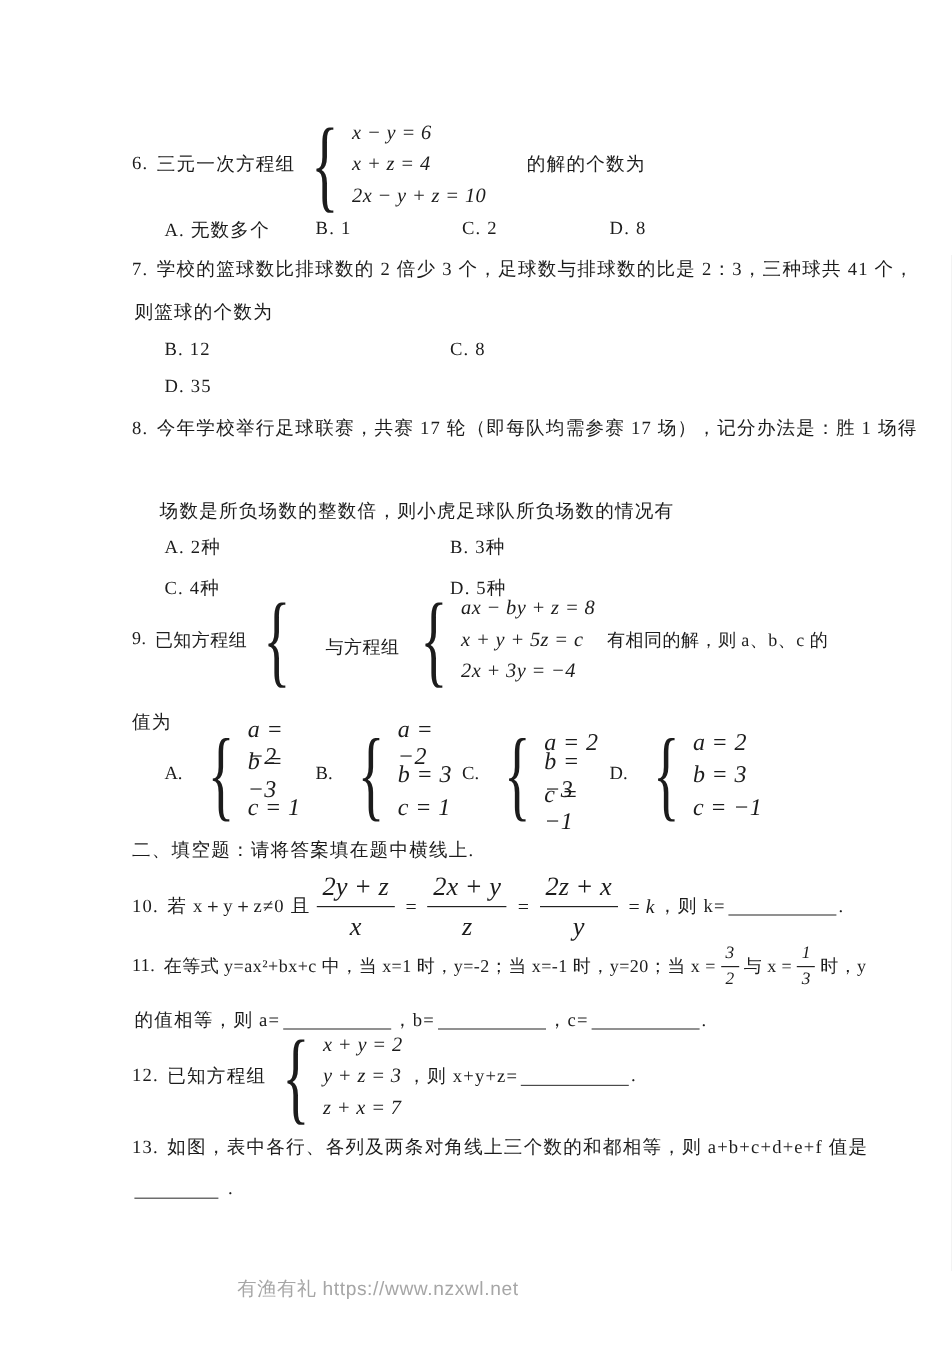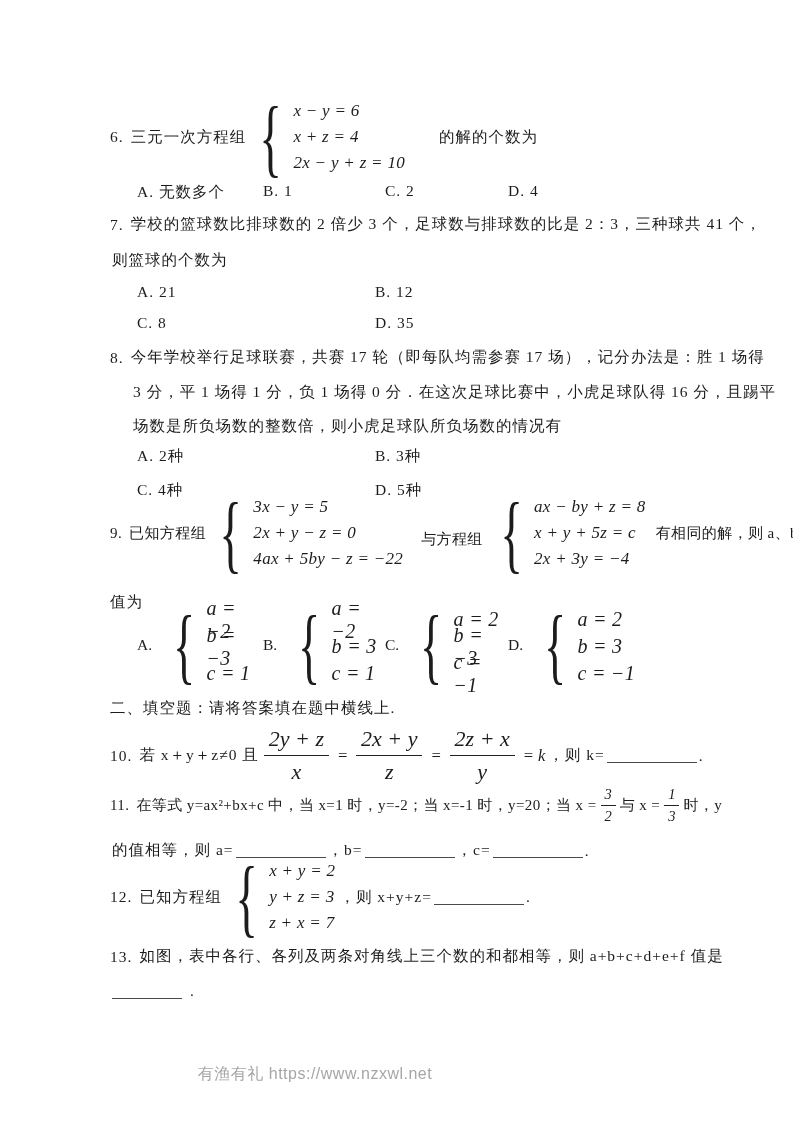--- a/index.html
+++ b/index.html
@@ -60,64 +60,55 @@
         <span class="eq">x + z = 4</span>
         <span class="eq">2x − y + z = 10</span>
       </span>
     </span>
     <span class="cn" style="margin-left:30px;">的解的个数为</span>
   </div>
   <div class="opts4" style="top:182px;">
     <span class="opt">A. 无数多个</span>
     <span class="opt">B. 1</span>
     <span class="opt">C. 2</span>
-    <span class="opt">D. 4</span>
+    <span class="opt">D. 8</span>
   </div>
 
   <div class="q row" style="top:214px;">
     <span class="cn num">7.</span>
     <span class="cn">学校的篮球数比排球数的 2 倍少 3 个，足球数与排球数的比是 2：3，三种球共 41 个，</span>
   </div>
   <div class="q" style="top:250px;left:112px;">
     <span class="cn">则篮球的个数为</span>
   </div>
   <div class="opts2" style="top:283px;">
-    <span class="opt">A. 21</span>
     <span class="opt">B. 12</span>
     <span class="opt">C. 8</span>
     <span class="opt">D. 35</span>
   </div>
 
   <div class="q row" style="top:347px;">
     <span class="cn num">8.</span>
     <span class="cn">今年学校举行足球联赛，共赛 17 轮（即每队均需参赛 17 场），记分办法是：胜 1 场得</span>
-  </div>
-  <div class="q" style="top:382px;left:133px;">
-    <span class="cn">3 分，平 1 场得 1 分，负 1 场得 0 分．在这次足球比赛中，小虎足球队得 16 分，且踢平</span>
   </div>
   <div class="q" style="top:416px;left:133px;">
     <span class="cn">场数是所负场数的整数倍，则小虎足球队所负场数的情况有</span>
   </div>
   <div class="opts2" style="top:446px;">
     <span class="opt">A. 2种</span>
     <span class="opt">B. 3种</span>
     <span class="opt">C. 4种</span>
     <span class="opt">D. 5种</span>
   </div>
 
   <div class="q row" style="top:494px;">
     <span class="cn-tight num">9.</span>
     <span class="cn-tight">已知方程组</span>
     <span class="sys">
       <span class="brace b3"></span>
-      <span class="eqs">
-        <span class="eq">3x − y = 5</span>
-        <span class="eq">2x + y − z = 0</span>
-        <span class="eq">4ax + 5by − z = −22</span>
-      </span>
     </span>
     <span class="cn-tight" style="margin:12px 4px 0 14px;">与方程组</span>
     <span class="sys">
       <span class="brace b3"></span>
       <span class="eqs">
         <span class="eq">ax − by + z = 8</span>
         <span class="eq">x + y + 5z = c</span>
         <span class="eq">2x + 3y = −4</span>
       </span>
     </span>

